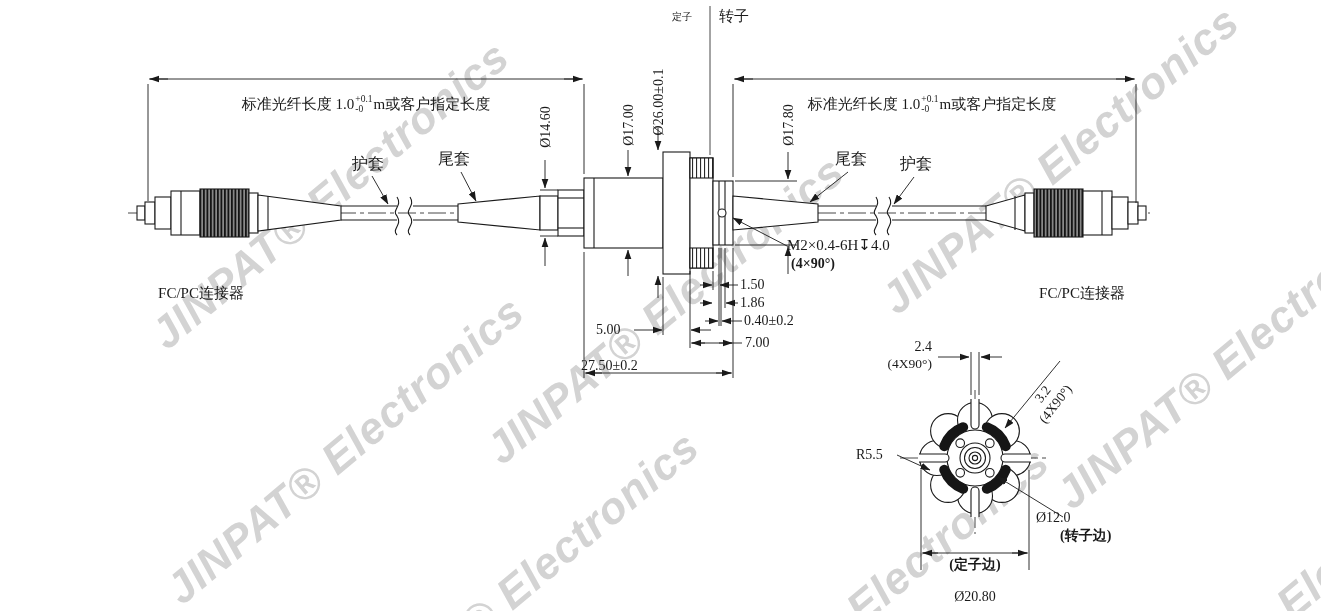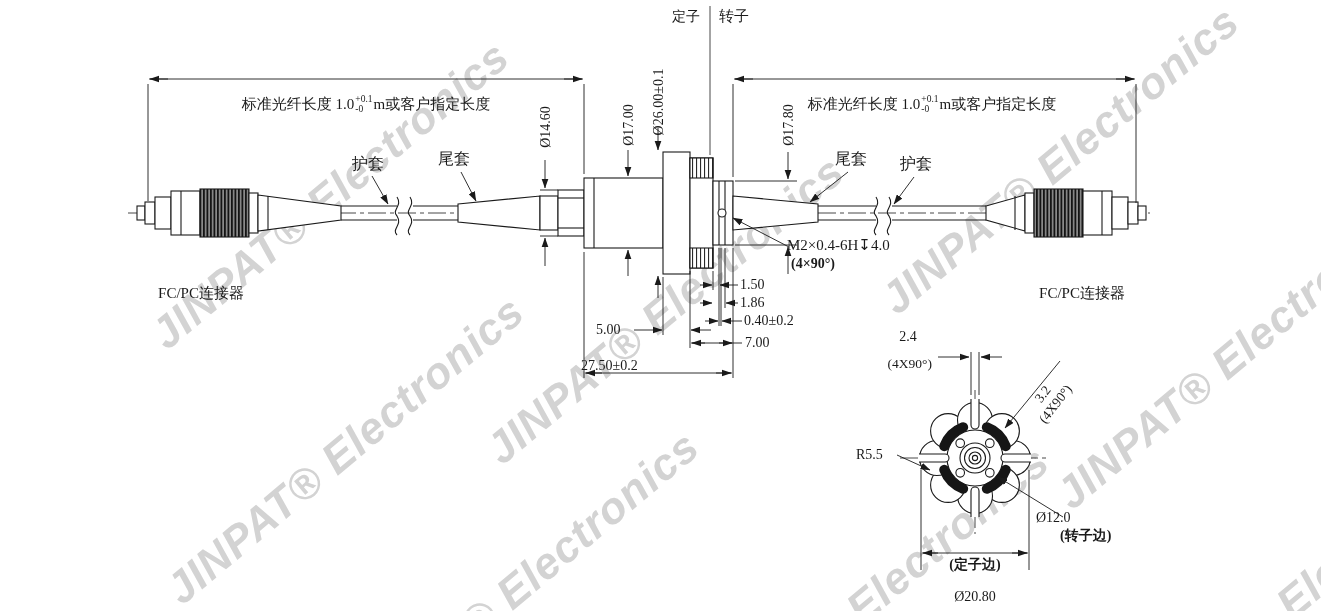--- a/index.html
+++ b/index.html
@@ -236,21 +236,21 @@
       <line x1="921" y1="470" x2="921" y2="570"></line>
       <line x1="1029" y1="470" x2="1029" y2="570"></line>
       <line x1="922" y1="553" x2="1028" y2="553"></line>
       <line x1="938" y1="553" x2="923" y2="553" marker-end="url(#ar)"></line>
       <line x1="1012" y1="553" x2="1027" y2="553" marker-end="url(#ar)"></line>
     </g>
   </svg>
 
   <div class="labels">
 
-    <div class="t cjk" style="left:672px; top:9px; font-size:14px;">定子</div>
+    <div class="t cjk" style="left:672px; top:9px; font-size:10px;">定子</div>
     <div class="t cjk" style="left:719px; top:9px; font-size:15px;">转子</div>
 
     <div class="t fl" style="left:366px; top:55px; transform:translateX(-50%);">
       <span>标准光纤长度 1.0</span>
         <span class="tol">
           <span>+0.1</span>
           <span>-0</span>
         </span>
         <span>m或客户指定长度</span>
     </div>
@@ -279,21 +279,21 @@
     <div class="t" style="left:787px; top:238px; font-size:15px;text-align:center;">M2×0.4-6H↧4.0</div>
     <div class="t b" style="left:791px; top:256px;">(4×90°)</div>
 
     <div class="t" style="left:740px; top:277px;">1.50</div>
     <div class="t" style="left:740px; top:295px;">1.86</div>
     <div class="t" style="left:744px; top:313px;">0.40±0.2</div>
     <div class="t" style="left:745px; top:335px;">7.00</div>
     <div class="t" style="left:596px; top:322px;">5.00</div>
     <div class="t" style="left:581px; top:358px;">27.50±0.2</div>
 
-    <div class="t" style="left:884px; top:329px; width:48px; text-align:center;">2.4</div>
+    <div class="t" style="left:884px; top:339px; width:48px; text-align:right;">2.4</div>
     <div class="t" style="left:862px; top:356px; width:70px; text-align:right; font-size:13.5px;">(4X90°)</div>
 
     <div class="t rot32" style="left:1049px; top:399px;">
       <span style="display:block;">3.2</span>
       <span style="display:block;">(4X90°)</span>
     </div>
 
     <div class="t" style="left:856px; top:447px;">R5.5</div>
 
     <div class="t" style="left:1036px; top:510px;">Ø12.0</div>

